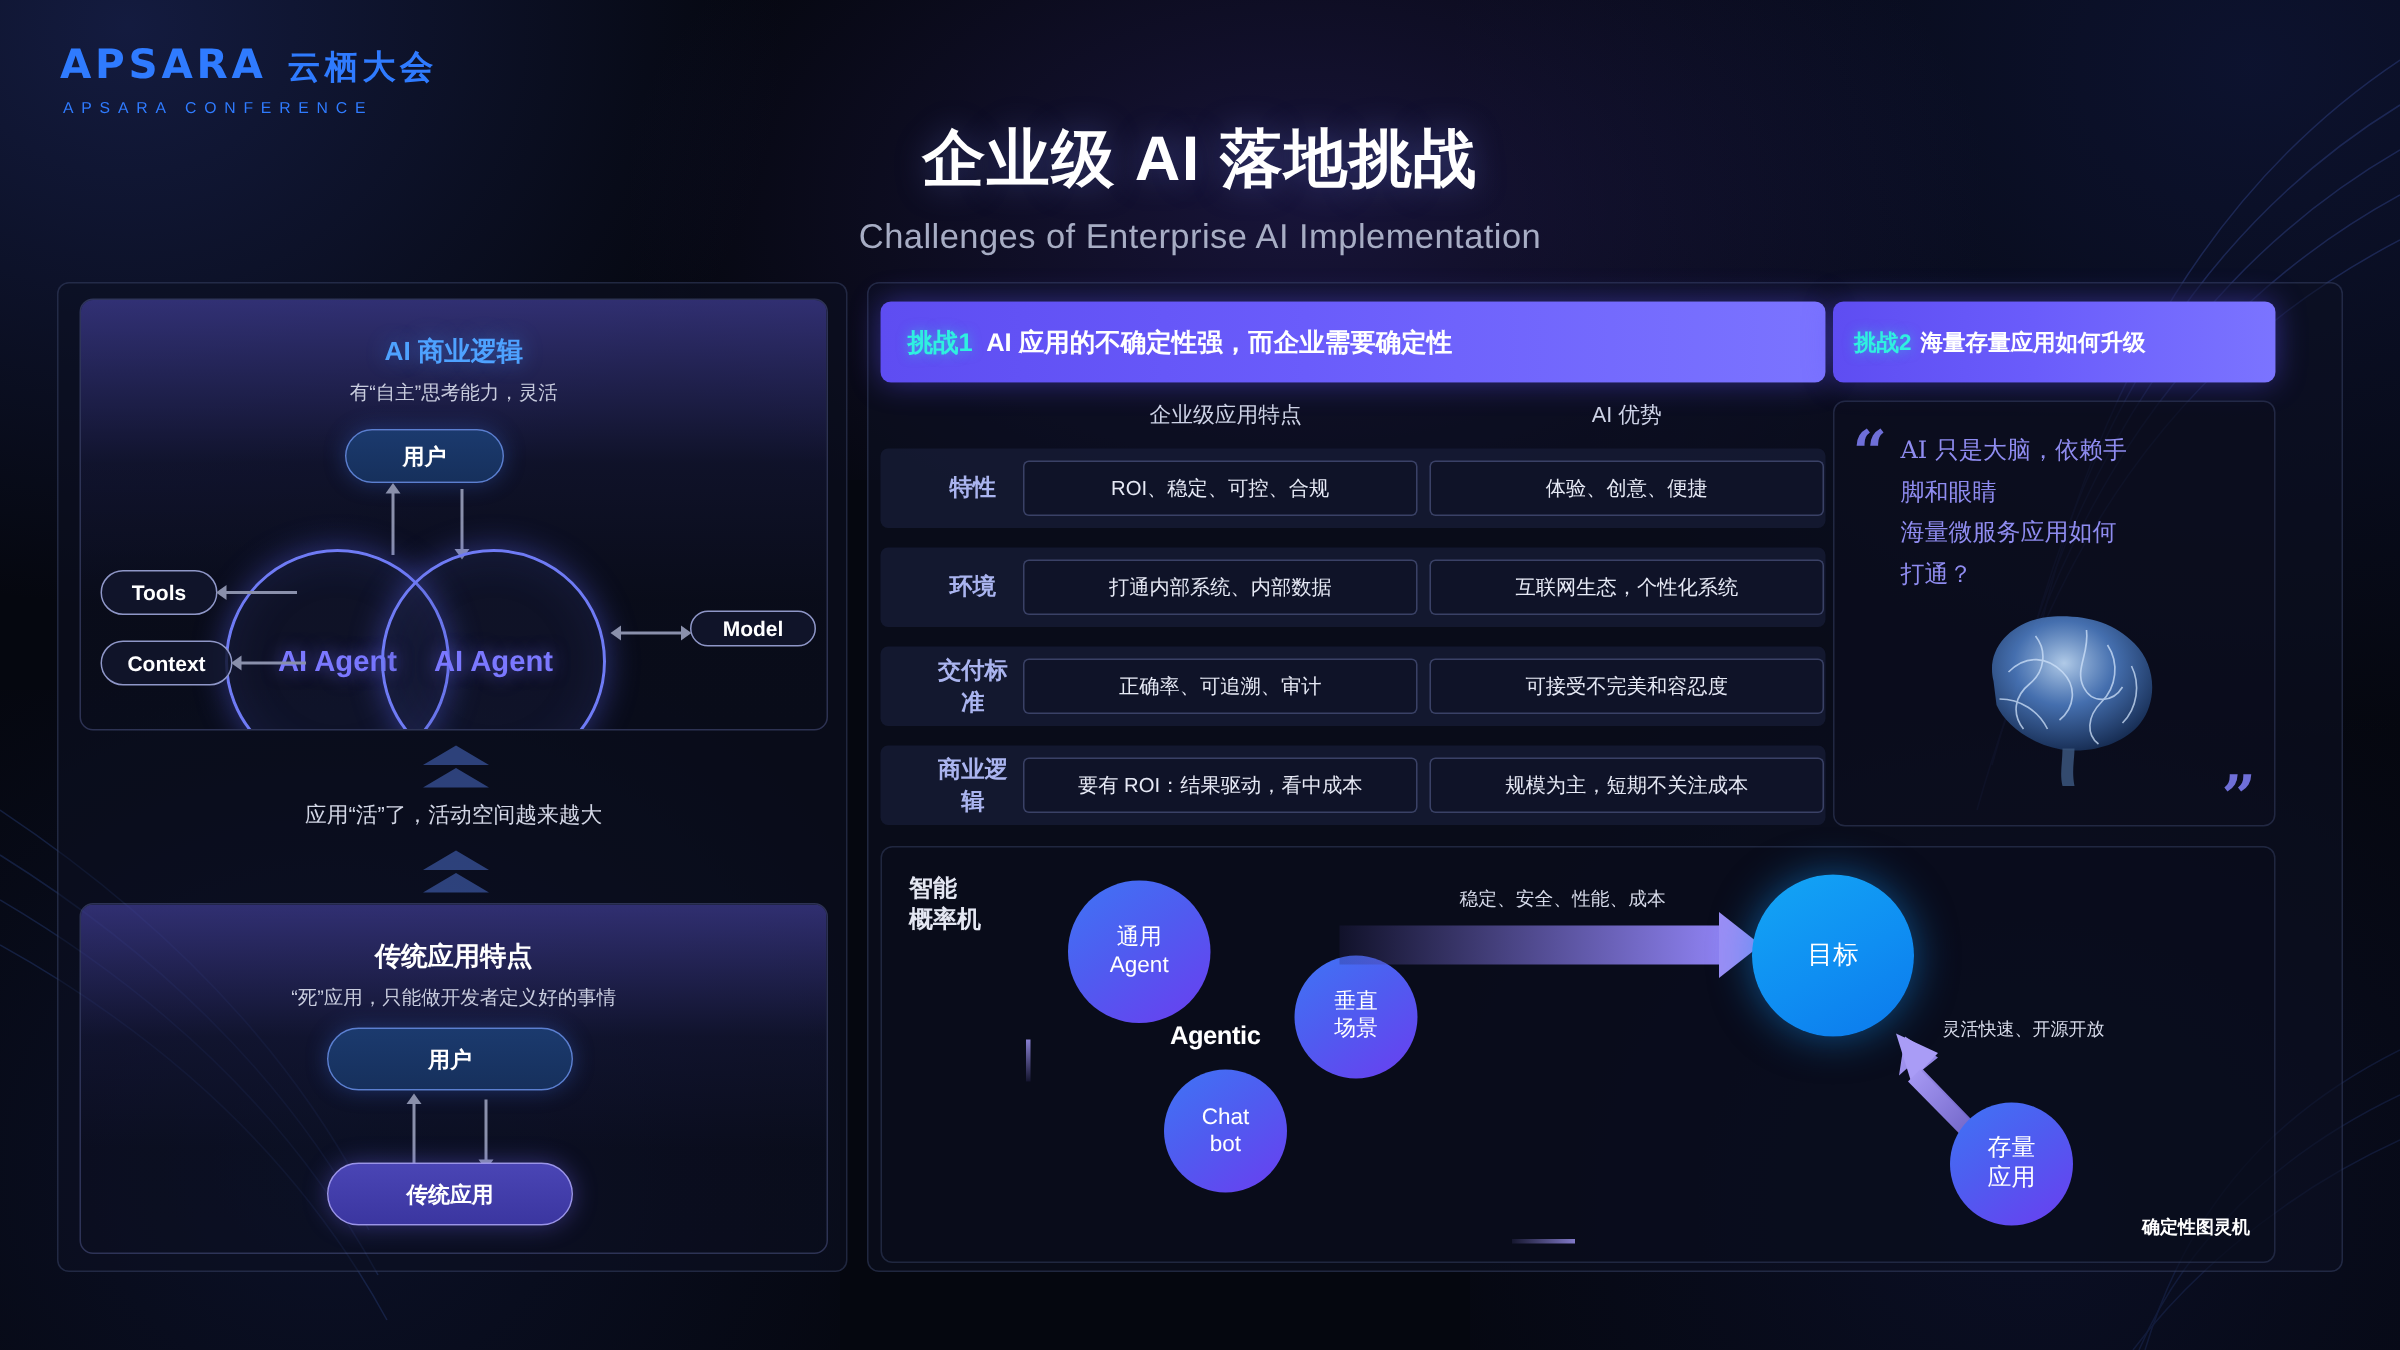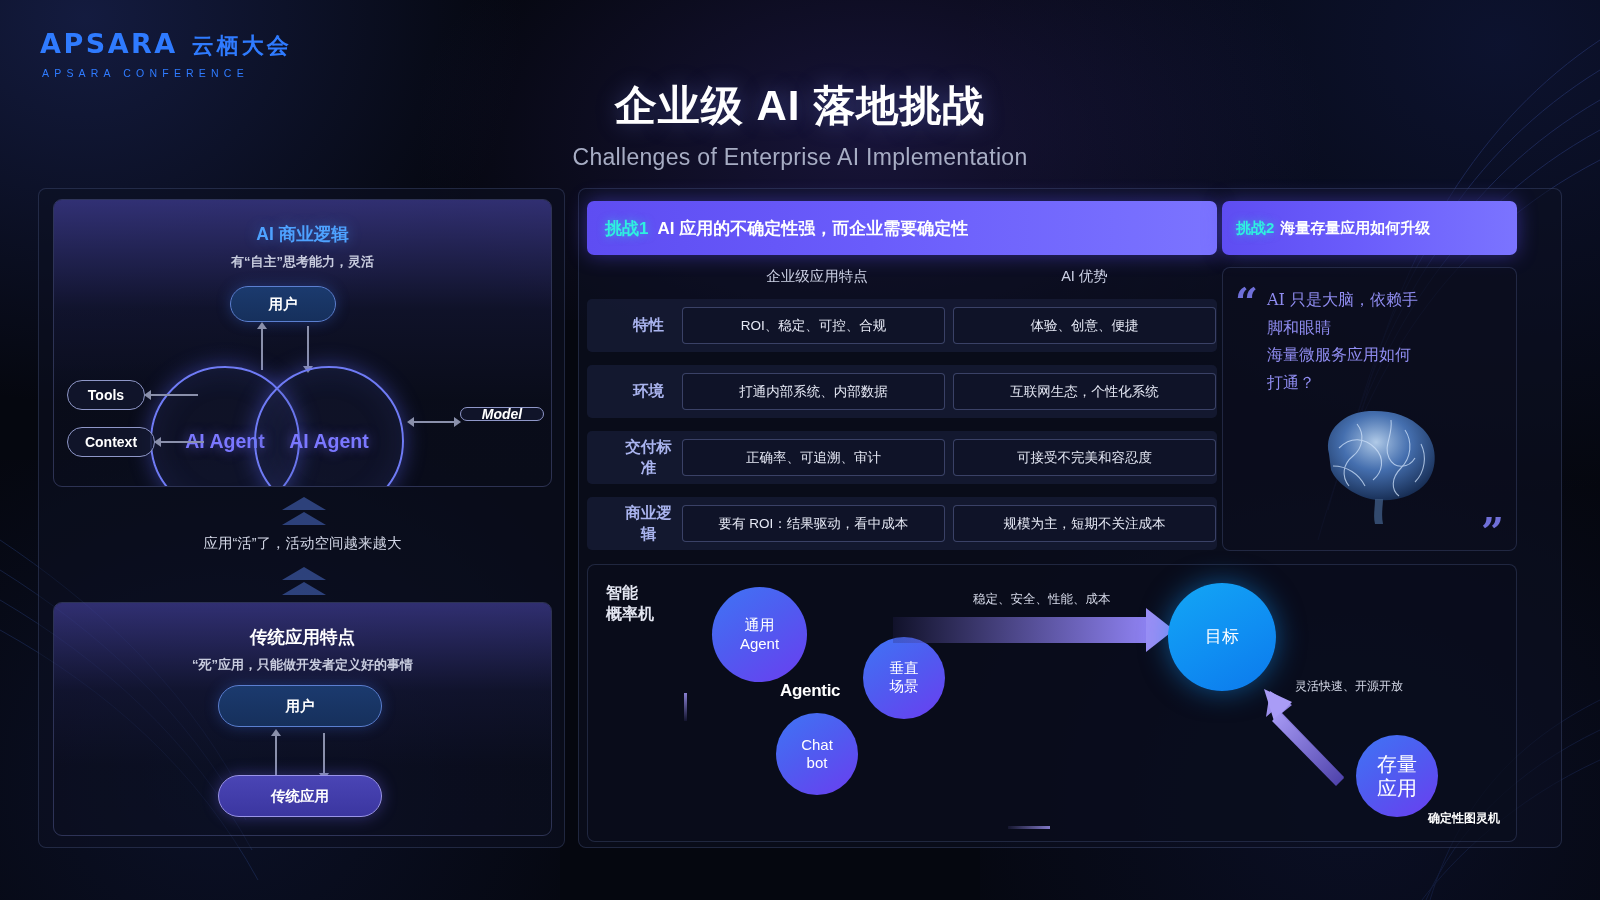--- a/index.html
+++ b/index.html
@@ -43,21 +43,21 @@
     background:rgba(12,16,34,.55);}
 
   
   #leftCol{left:38px;top:188px;width:527px;height:660px;}
   .card{position:absolute;left:14px;width:499px;border-radius:9px;
     border:1px solid rgba(130,140,215,.30);overflow:hidden;}
   .card .cardbg{position:absolute;inset:0;
     background:linear-gradient(180deg, rgba(72,68,165,.62) 0%, rgba(30,32,78,.30) 38%, rgba(12,14,32,.10) 70%, rgba(10,12,28,0) 100%);}
   .card .inner{position:relative;}
   .card h3{text-align:center;font-size:17.5px;font-weight:bold;}
-  .card .sub{text-align:center;font-size:13px;color:#c8ccde;margin-top:7px;font-weight:700;}
+  .card .sub{text-align:center;font-size:13px;color:#c8ccde;margin-top:7px;font-weight:400;}
 
   #cardAI{top:10px;height:288px;}
   #cardAI h3{color:#4ea2ff;padding-top:22px;text-shadow:0 0 14px rgba(70,150,255,.45);}
   #cardTrad{top:413px;height:234px;}
   #cardTrad h3{color:#ffffff;padding-top:22px;}
 
   .pill{position:absolute;display:flex;align-items:center;justify-content:center;
     border-radius:40px;font-size:14.5px;font-weight:bold;}
   .pill.blue{background:linear-gradient(180deg,#1b3a6e,#16305c);
     border:1px solid #5b7fd0;color:#fff;box-shadow:0 0 14px rgba(60,110,220,.35);}
@@ -194,21 +194,21 @@
       <div class="venn" style="left:200px;top:166px;">
         <span>AI Agent</span>
       </div>
 
       <div class="pill outline" style="left:13px;top:180px;width:78px;height:30px;">
         <span>Tools</span>
       </div>
       <div class="pill outline" style="left:13px;top:227px;width:88px;height:30px;">
         <span>Context</span>
       </div>
-      <div class="pill outline" style="left:406px;top:207px;width:84px;height:14px;font-style:italic;">
+      <div class="pill outline" style="left:406px;top:207px;width:84px;height:24px;">
         <span>Model</span>
       </div>
 
       <div class="arrowline" style="left:94px;top:194px;width:50px;height:1.5px;"></div>
       <div class="atri" style="left:90px;top:190px;border-top:5px solid transparent;border-bottom:5px solid transparent;border-right:7px solid #8a90ab;"></div>
       <div class="arrowline" style="left:104px;top:241px;width:46px;height:1.5px;"></div>
       <div class="atri" style="left:100px;top:237px;border-top:5px solid transparent;border-bottom:5px solid transparent;border-right:7px solid #8a90ab;"></div>
       <div class="arrowline" style="left:357px;top:221px;width:46px;height:1.5px;"></div>
       <div class="atri" style="left:353px;top:217px;border-top:5px solid transparent;border-bottom:5px solid transparent;border-right:7px solid #8a90ab;"></div>
       <div class="atri" style="left:400px;top:217px;border-top:5px solid transparent;border-bottom:5px solid transparent;border-left:7px solid #8a90ab;"></div>
@@ -359,21 +359,21 @@
         <linearGradient id="agr" x1="100%" y1="100%" x2="0%" y2="0%">
           <stop offset="0%" stop-color="#4b3fa8"></stop>
           <stop offset="100%" stop-color="#a99cf6"></stop>
         </linearGradient>
       </defs>
       <path d="M96 92 L34 28 L44 20 L22 6 L18 32 L27 24 L88 100 Z" fill="url(#agr)"></path>
       <path d="M16 4 L44 17 L26 36 Z" fill="#a99cf6"></path>
       <path d="M32 28 L96 93 L88 101 L24 36 Z" fill="url(#agr)"></path>
     </svg>
 
-    <div class="circ purple" style="left:768px;top:170px;width:82px;height:82px;font-size:20px;">
+    <div class="circ purple" style="left:712px;top:170px;width:82px;height:82px;font-size:16px;">
       <div>
         <div>存量</div>
         <div>应用</div>
       </div>
     </div>
 
     <div class="dlabel" style="right:16px;bottom:14px;font-size:12px;font-weight:bold;color:#ffffff;">确定性图灵机</div>
   </div>
 </div>
 

